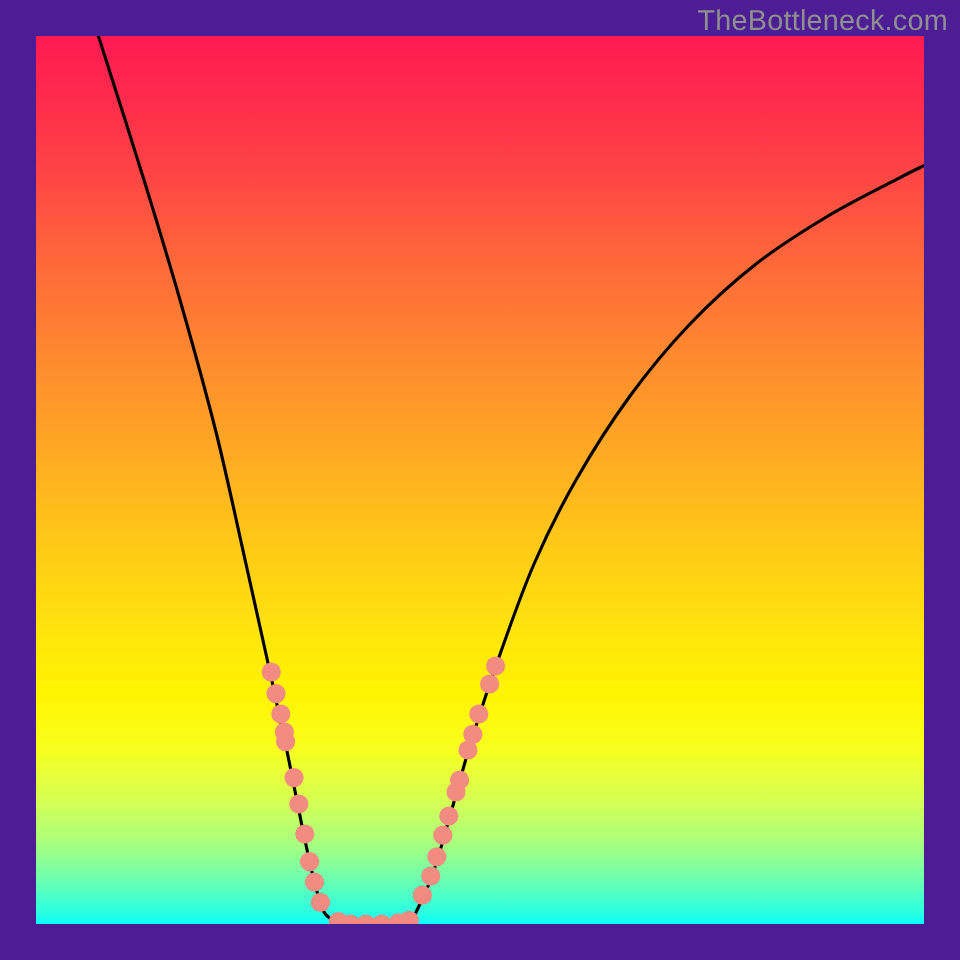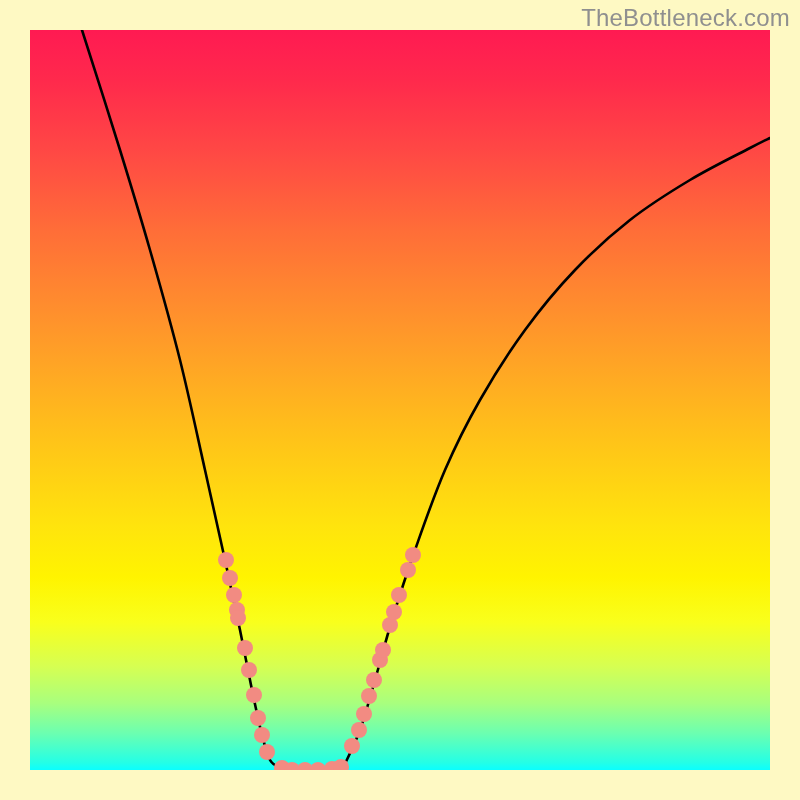--- a/index.html
+++ b/index.html
@@ -8,21 +8,21 @@
     width: 800px;
     height: 800px;
     overflow: hidden;
     background: #000;
     font-family: Arial, Helvetica, sans-serif;
   }
   .frame {
     position: relative;
     width: 800px;
     height: 800px;
-    background: #fef9c3;
+    background: #4c1d95;
   }
   .attribution {
     position: absolute;
     top: 4px;
     right: 10px;
     color: #8f8f8f;
     font-size: 24px;
     font-weight: 500;
     letter-spacing: 0.2px;
     z-index: 10;

